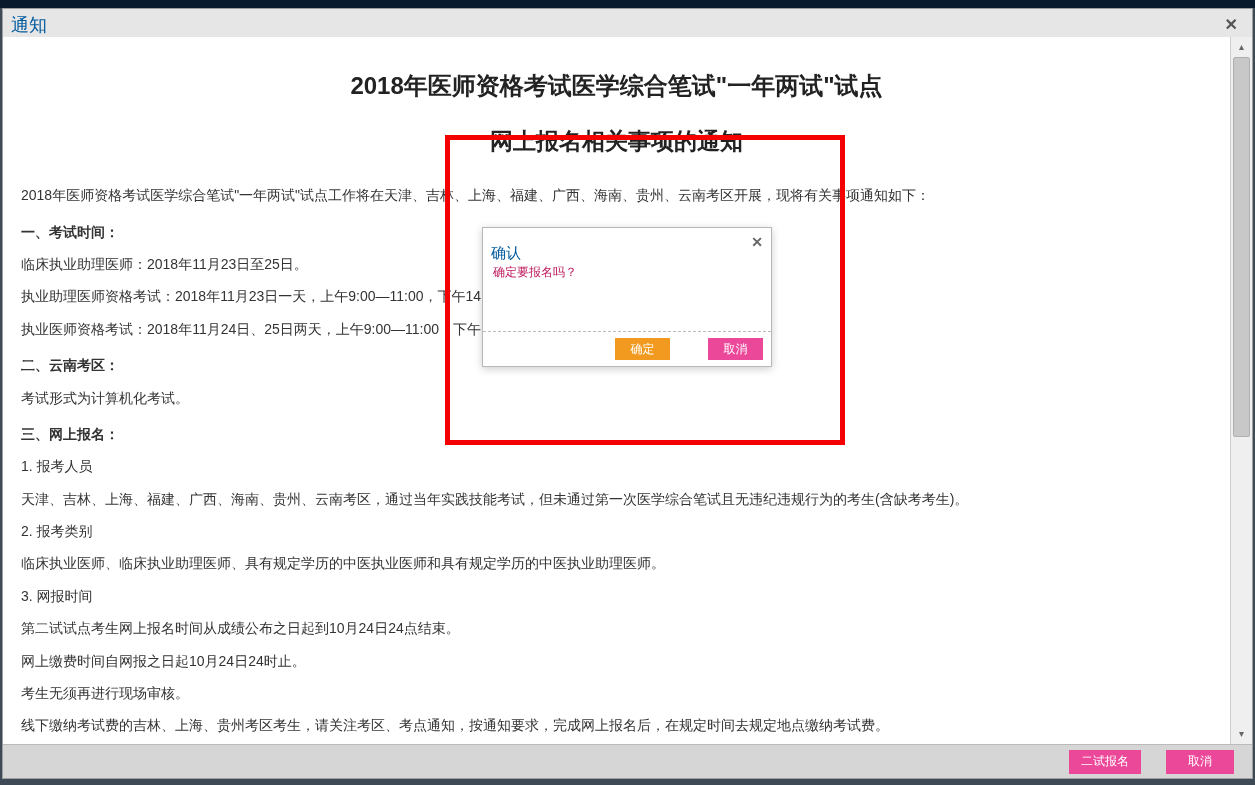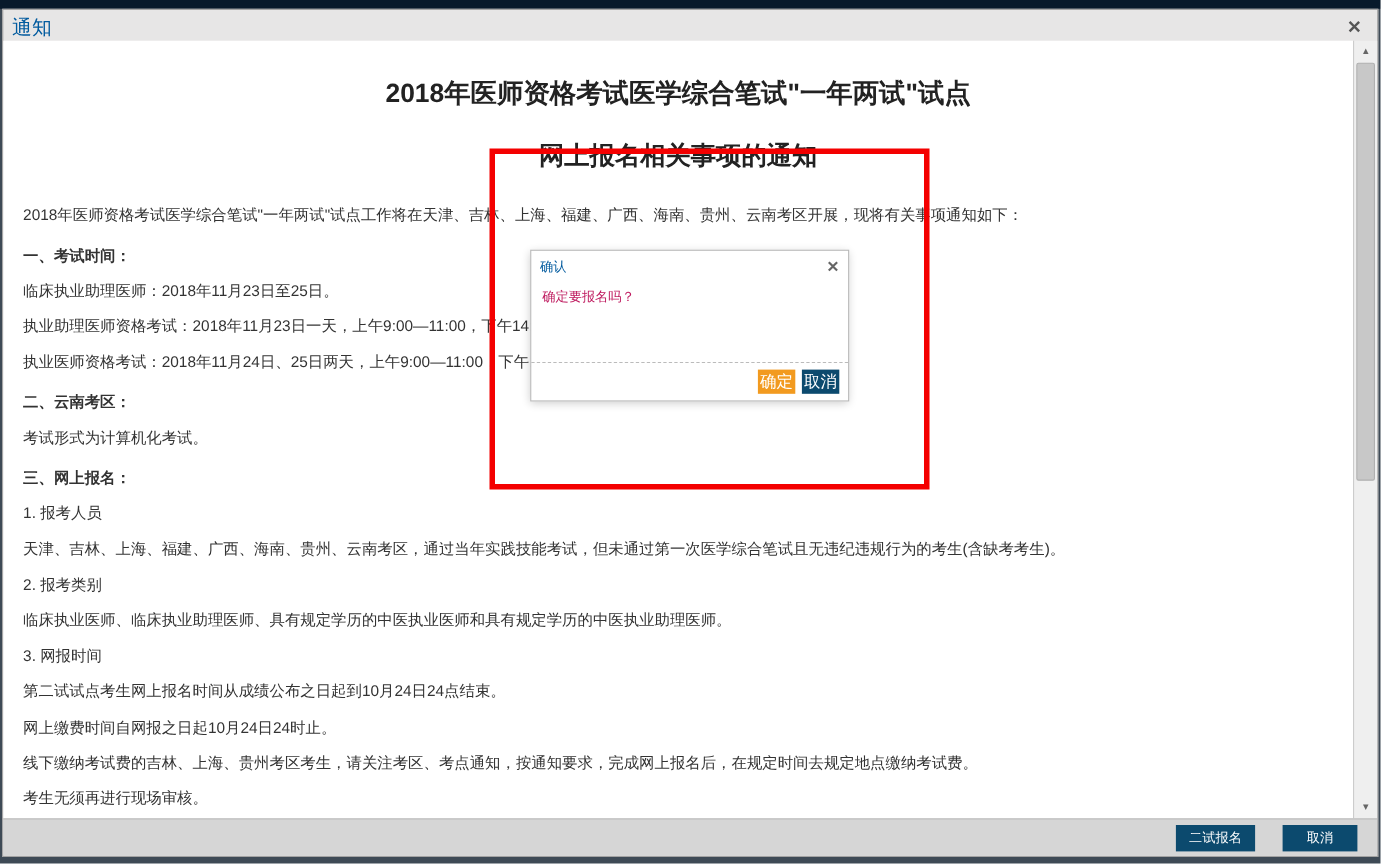--- a/index.html
+++ b/index.html
@@ -117,34 +117,34 @@
 }
 .btn {
   min-width: 68px;
   height: 24px;
   font-size: 12px;
   border: none;
   color: #fff;
   cursor: pointer;
   padding: 0 12px;
 }
-.btn-dark { background: #0c4a6e; }
+.btn-dark { background: #ec4899; }
 .btn-orange { background: #f29a1f; }
 .dialog {
   position: absolute;
   top: 218px; left: 479px;
   width: 290px;
   background: #fff;
   border: 1px solid #b8b8b8;
   box-shadow: 0 2px 8px rgba(0,0,0,0.2);
 }
 .dialog-header {
   height: 30px;
-  padding: 6px 8px;
-  font-size: 12px;
+  padding: 16px 8px;
+  font-size: 15px;
   color: #005a9e;
   position: relative;
 }
 .dialog-close {
   position: absolute;
   top: 6px; right: 8px;
   font-size: 14px;
   color: #666;
   cursor: pointer;
   font-weight: bold;
@@ -155,26 +155,27 @@
   color: #be185d;
 }
 .dialog-footer {
   border-top: 1px dashed #bbb;
   padding: 6px 8px;
   display: flex;
   justify-content: flex-end;
   gap: 6px;
 }
 .small-btn {
-  width: 34px;
+  width: 55px;
   height: 22px;
-  font-size: 15px;
+  font-size: 12px;
   border: none;
   color: #fff;
   cursor: pointer;
+  margin-left: 32px;
 }
 </style>
 </head>
 <body>
 
 <div class="top-strip"></div>
 
 <div class="main-panel">
   <div class="panel-header">通知</div>
   <span class="panel-close">✕</span>
@@ -195,22 +196,22 @@
       <div class="para">考试形式为计算机化考试。</div>
 
       <div class="para section-head">三、网上报名：</div>
       <div class="para">1. 报考人员</div>
       <div class="para">天津、吉林、上海、福建、广西、海南、贵州、云南考区，通过当年实践技能考试，但未通过第一次医学综合笔试且无违纪违规行为的考生(含缺考考生)。</div>
       <div class="para">2. 报考类别</div>
       <div class="para">临床执业医师、临床执业助理医师、具有规定学历的中医执业医师和具有规定学历的中医执业助理医师。</div>
       <div class="para">3. 网报时间</div>
       <div class="para">第二试试点考生网上报名时间从成绩公布之日起到10月24日24点结束。</div>
       <div class="para">网上缴费时间自网报之日起10月24日24时止。</div>
+      <div class="para">考生无须再进行现场审核。</div>
       <div class="para">线下缴纳考试费的吉林、上海、贵州考区考生，请关注考区、考点通知，按通知要求，完成网上报名后，在规定时间去规定地点缴纳考试费。</div>
-      <div class="para">考生无须再进行现场审核。</div>
 
     </div>
 
     <div class="vscroll">
       <div class="vscroll-up">▴</div>
       <div class="vscroll-thumb"></div>
       <div class="vscroll-down">▾</div>
     </div>
   </div>
 

